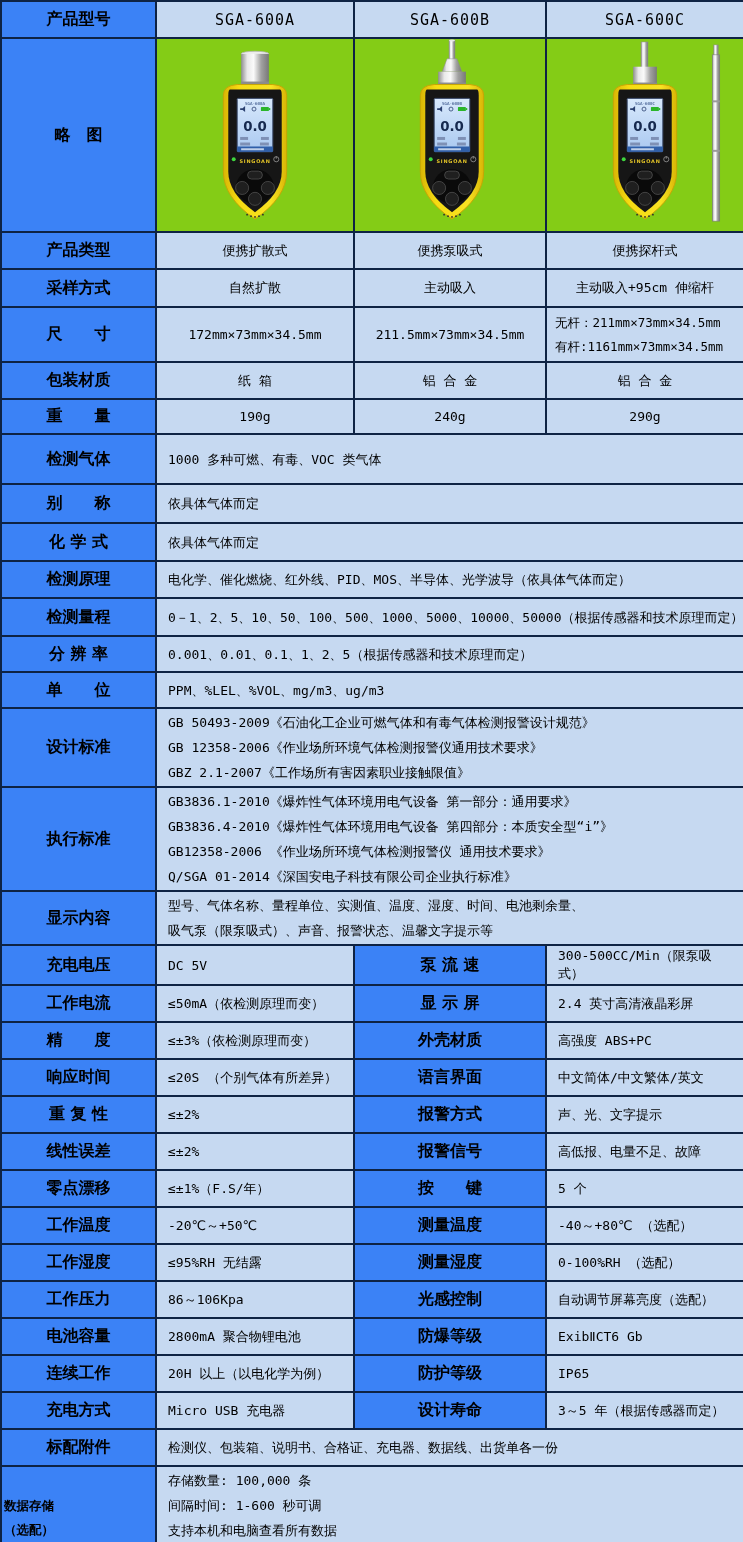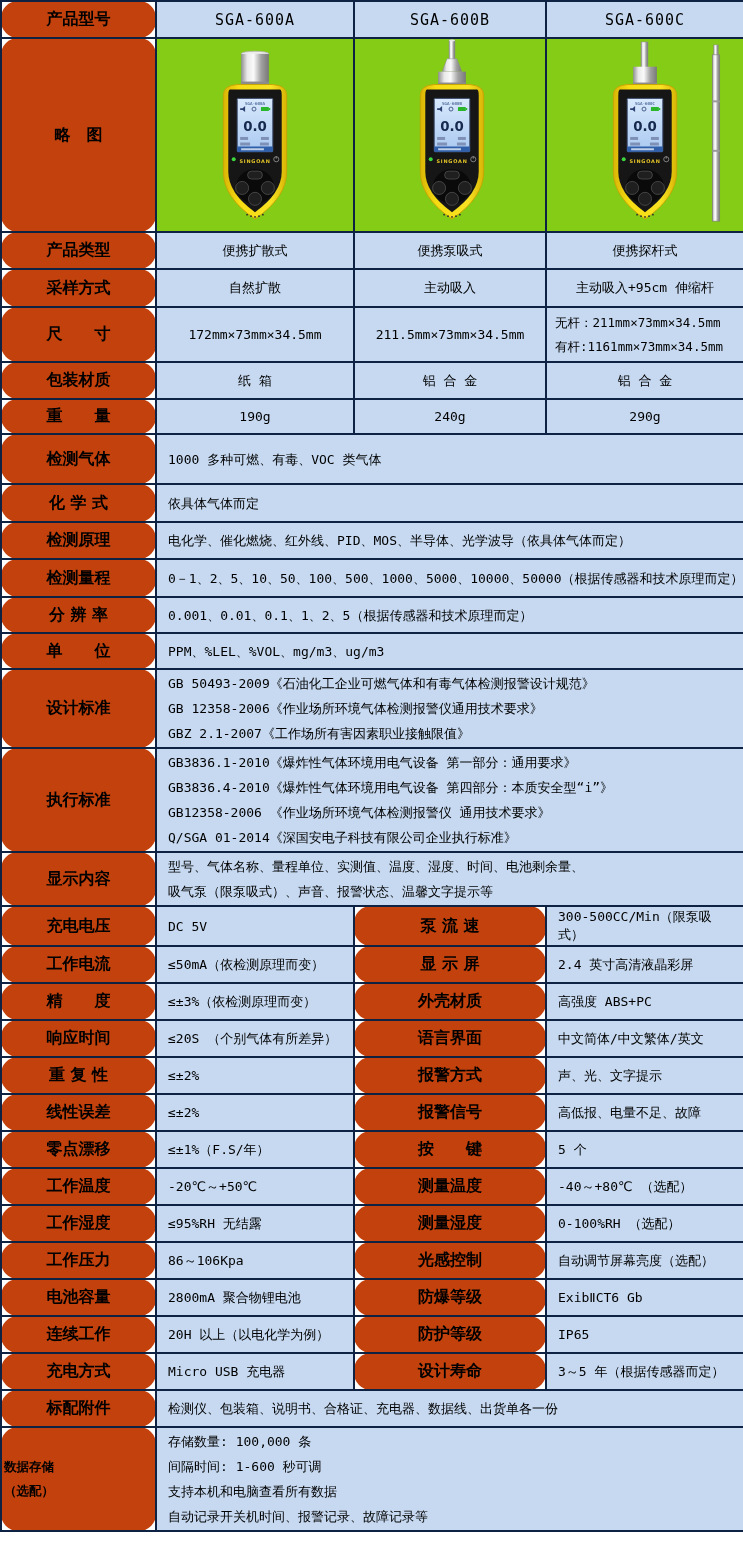--- a/index.html
+++ b/index.html
@@ -1,22 +1,22 @@
 <!DOCTYPE html>
 <html><head>
 <meta charset="utf-8">
 <style>
   html,body{margin:0;padding:0;background:#ffffff;}
   .wrap{width:743px;margin:0;}
   table.spec{border-collapse:collapse;table-layout:fixed;width:743px;}
   td{border:2px solid #0E2344;vertical-align:middle;padding:1px 8px;
      font-size:13px;color:#000;overflow:hidden;
      font-family:"DejaVu Sans Mono","DejaVu Sans","Liberation Sans",sans-serif;}
-  td.lbl{background:#c2410c;font-weight:bold;text-align:center;font-size:16px;
-     font-family:"DejaVu Sans","Liberation Sans",sans-serif;padding:1px 2px;line-height:1.55;border-radius:17px;}
+  td.lbl{background:#3b82f6;font-weight:bold;text-align:center;font-size:16px;
+     font-family:"DejaVu Sans","Liberation Sans",sans-serif;padding:1px 2px;line-height:1.55;}
   td.val{background:#C6D9F1;}
   td.c{text-align:center;}
   td.left{text-align:left;padding-left:11px;}
   td.model{font-size:15px;letter-spacing:1px;}
   td.img{background:#84cc16;padding:0;text-align:center;vertical-align:middle;}
   td.fullval div{line-height:25px;white-space:nowrap;}
   td.ml{text-align:left;}
   td.ml div{line-height:24px;white-space:nowrap;font-size:12.5px;}
   svg{display:block;margin:0 auto;}
 </style>
@@ -164,20 +164,26 @@
     <td class="val c">190g</td>
     <td class="val c">240g</td>
     <td class="val c">290g</td>
   </tr>
         <tr style="height: 50px;">
     <td class="lbl">检测气体</td>
     <td class="val left fullval" colspan="3">
             <div>1000 多种可燃、有毒、VOC 类气体</div>
           </td>
   </tr>
+        <tr style="height: 39px;">
+    <td class="lbl">别　　称</td>
+    <td class="val left fullval" colspan="3">
+            <div>依具体气体而定</div>
+          </td>
+  </tr>
         <tr style="height: 38px;">
     <td class="lbl">化 学 式</td>
     <td class="val left fullval" colspan="3">
             <div>依具体气体而定</div>
           </td>
   </tr>
         <tr style="height: 37px;">
     <td class="lbl">检测原理</td>
     <td class="val left fullval" colspan="3">
             <div>电化学、催化燃烧、红外线、PID、MOS、半导体、光学波导（依具体气体而定）</div>

